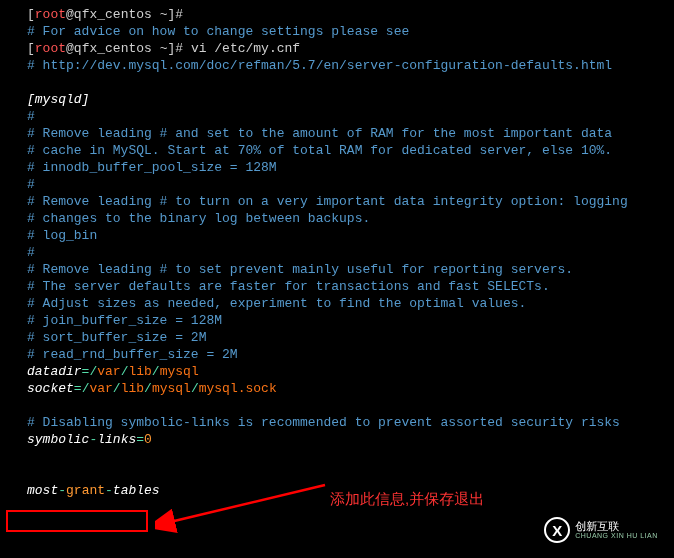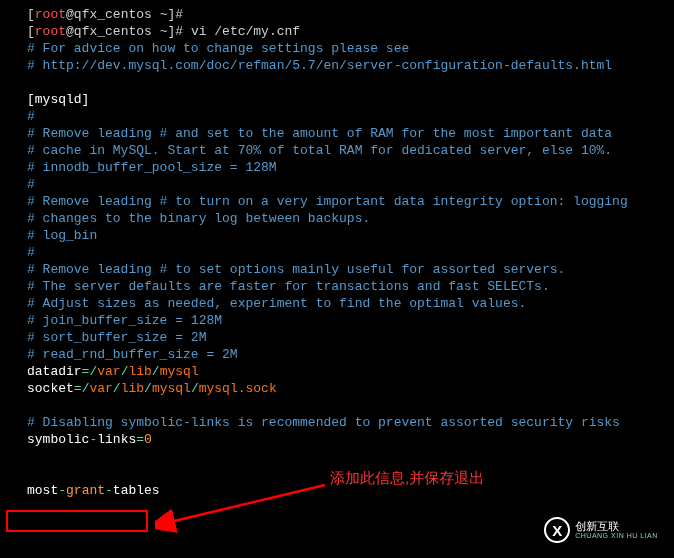--- a/index.html
+++ b/index.html
@@ -24,41 +24,41 @@
       margin-left: 19px;
     }
     .prompt-bracket { color: #d0d0d0; }
     .user { color: #ff5555; }
     .at { color: #d0d0d0; }
     .host { color: #d0d0d0; }
     .tilde { color: #d0d0d0; }
     .hash { color: #d0d0d0; }
     .cmd { color: #d0d0d0; }
     .comment { color: #5599cc; }
-    .white { color: #ffffff; }
+    .white { color: #ffffff; font-style: italic; }
     .eq { color: #55ddaa; }
     .slash { color: #55ddaa; }
     .val { color: #f97316; }
     .orange { color: #ff9933; }
     .dash { color: #55ddaa; }
     
     .highlight-box {
       position: absolute;
       left: 6px;
       top: 510px;
       width: 142px;
       height: 22px;
       border: 2px solid #ff0000;
       pointer-events: none;
     }
     
     .annotation {
       position: absolute;
       left: 330px;
-      top: 469px;
+      top: 490px;
       color: #ff3333;
       font-family: 'SimSun', 'Microsoft YaHei', sans-serif;
       font-size: 15px;
     }
     
     .arrow {
       position: absolute;
       left: 155px;
       top: 480px;
       pointer-events: none;
@@ -105,36 +105,36 @@
       letter-spacing: 0.5px;
     }
   </style>
 </head>
 <body>
 
 <div>
 
 <div class="line"><span class="prompt-bracket">[</span><span class="user">root</span><span class="at">@</span><span class="host">qfx_centos</span><span class="tilde"> ~</span><span class="prompt-bracket">]</span><span class="hash">#</span></div>
 
+<div class="line comment"># For advice on how to change settings please see</div>
+
 <div class="line"><span class="prompt-bracket">[</span><span class="user">root</span><span class="at">@</span><span class="host">qfx_centos</span><span class="tilde"> ~</span><span class="prompt-bracket">]</span><span class="hash">#</span> <span class="cmd">vi /etc/my.cnf</span></div>
-
-<div class="line comment"># For advice on how to change settings please see</div>
 <div class="line comment"># http://dev.mysql.com/doc/refman/5.7/en/server-configuration-defaults.html</div>
 <div class="line">&nbsp;</div>
 <div class="line white">[mysqld]</div>
 <div class="line comment">#</div>
 <div class="line comment"># Remove leading # and set to the amount of RAM for the most important data</div>
 <div class="line comment"># cache in MySQL. Start at 70% of total RAM for dedicated server, else 10%.</div>
 <div class="line comment"># innodb_buffer_pool_size = 128M</div>
 <div class="line comment">#</div>
 <div class="line comment"># Remove leading # to turn on a very important data integrity option: logging</div>
 <div class="line comment"># changes to the binary log between backups.</div>
 <div class="line comment"># log_bin</div>
 <div class="line comment">#</div>
-<div class="line comment"># Remove leading # to set options mainly useful for assorted servers.</div>
+<div class="line comment"># Remove leading # to set prevent mainly useful for reporting servers.</div>
 <div class="line comment"># The server defaults are faster for transactions and fast SELECTs.</div>
 <div class="line comment"># Adjust sizes as needed, experiment to find the optimal values.</div>
 <div class="line comment"># join_buffer_size = 128M</div>
 <div class="line comment"># sort_buffer_size = 2M</div>
 <div class="line comment"># read_rnd_buffer_size = 2M</div>
 
 <div class="line"><span class="white">datadir</span><span class="eq">=</span><span class="slash">/</span><span class="val">var</span><span class="slash">/</span><span class="val">lib</span><span class="slash">/</span><span class="val">mysql</span></div>
 
 <div class="line"><span class="white">socket</span><span class="eq">=</span><span class="slash">/</span><span class="val">var</span><span class="slash">/</span><span class="val">lib</span><span class="slash">/</span><span class="val">mysql</span><span class="slash">/</span><span class="val">mysql.sock</span></div>
 

